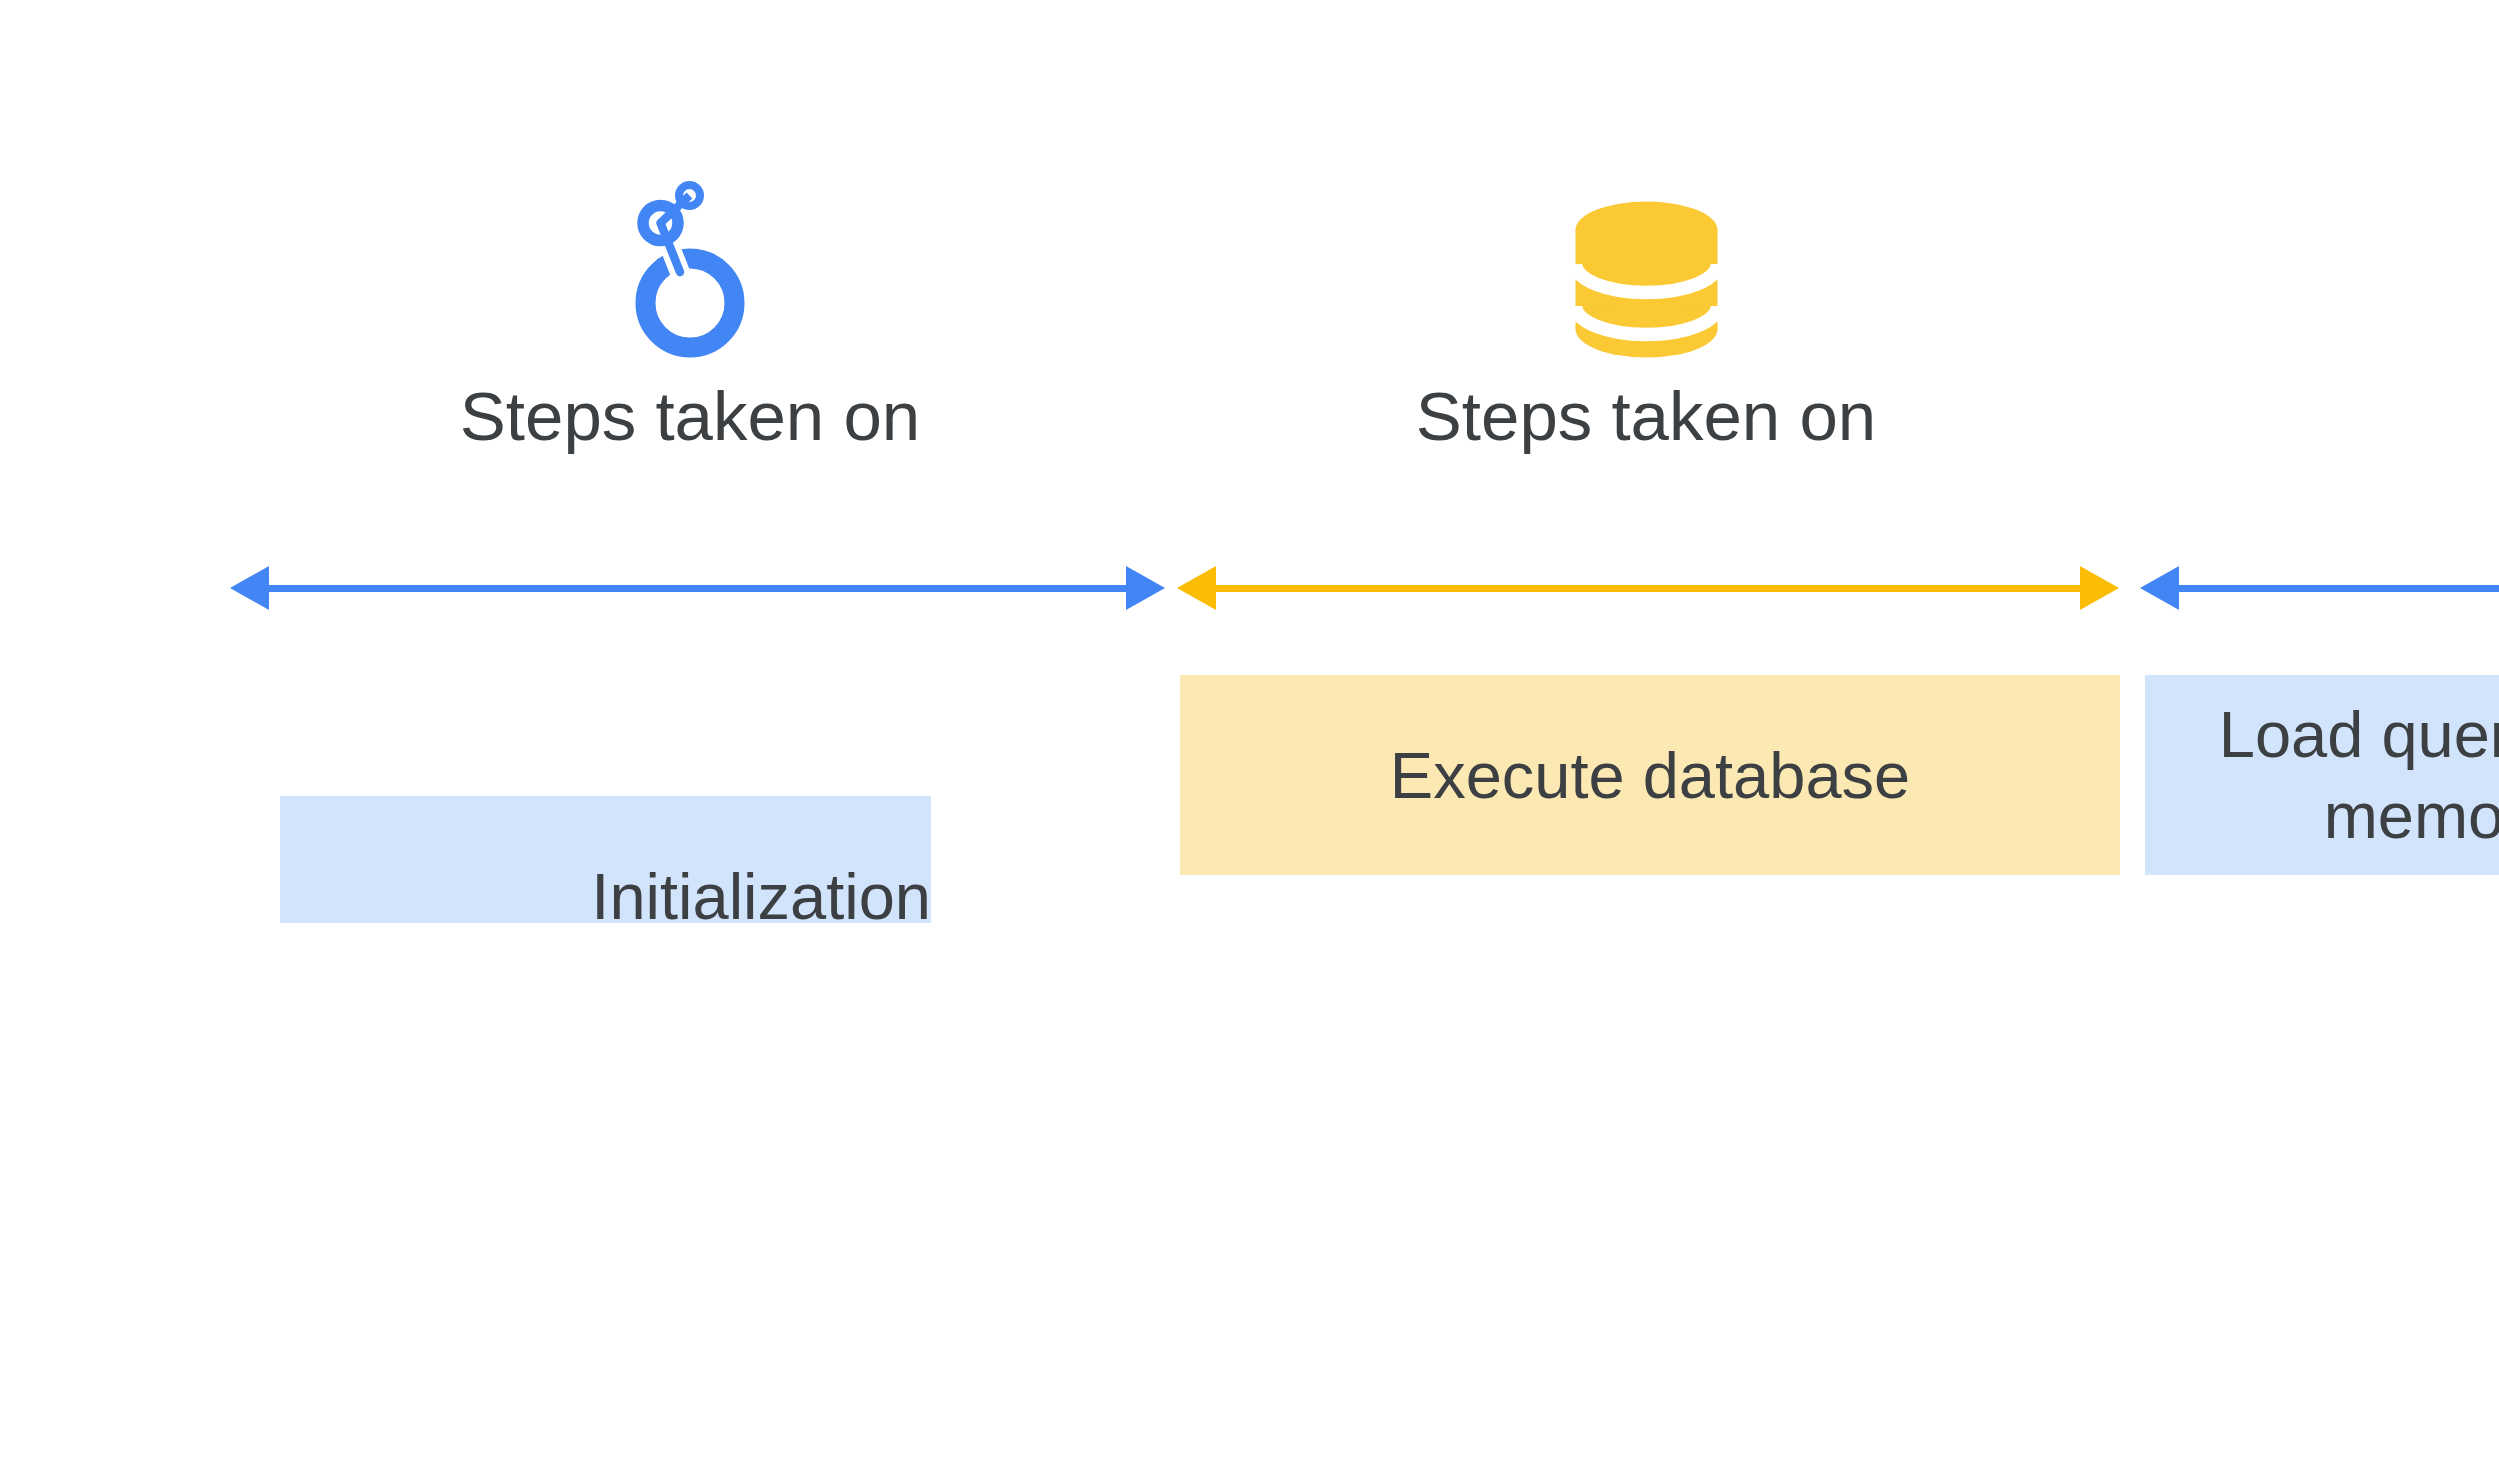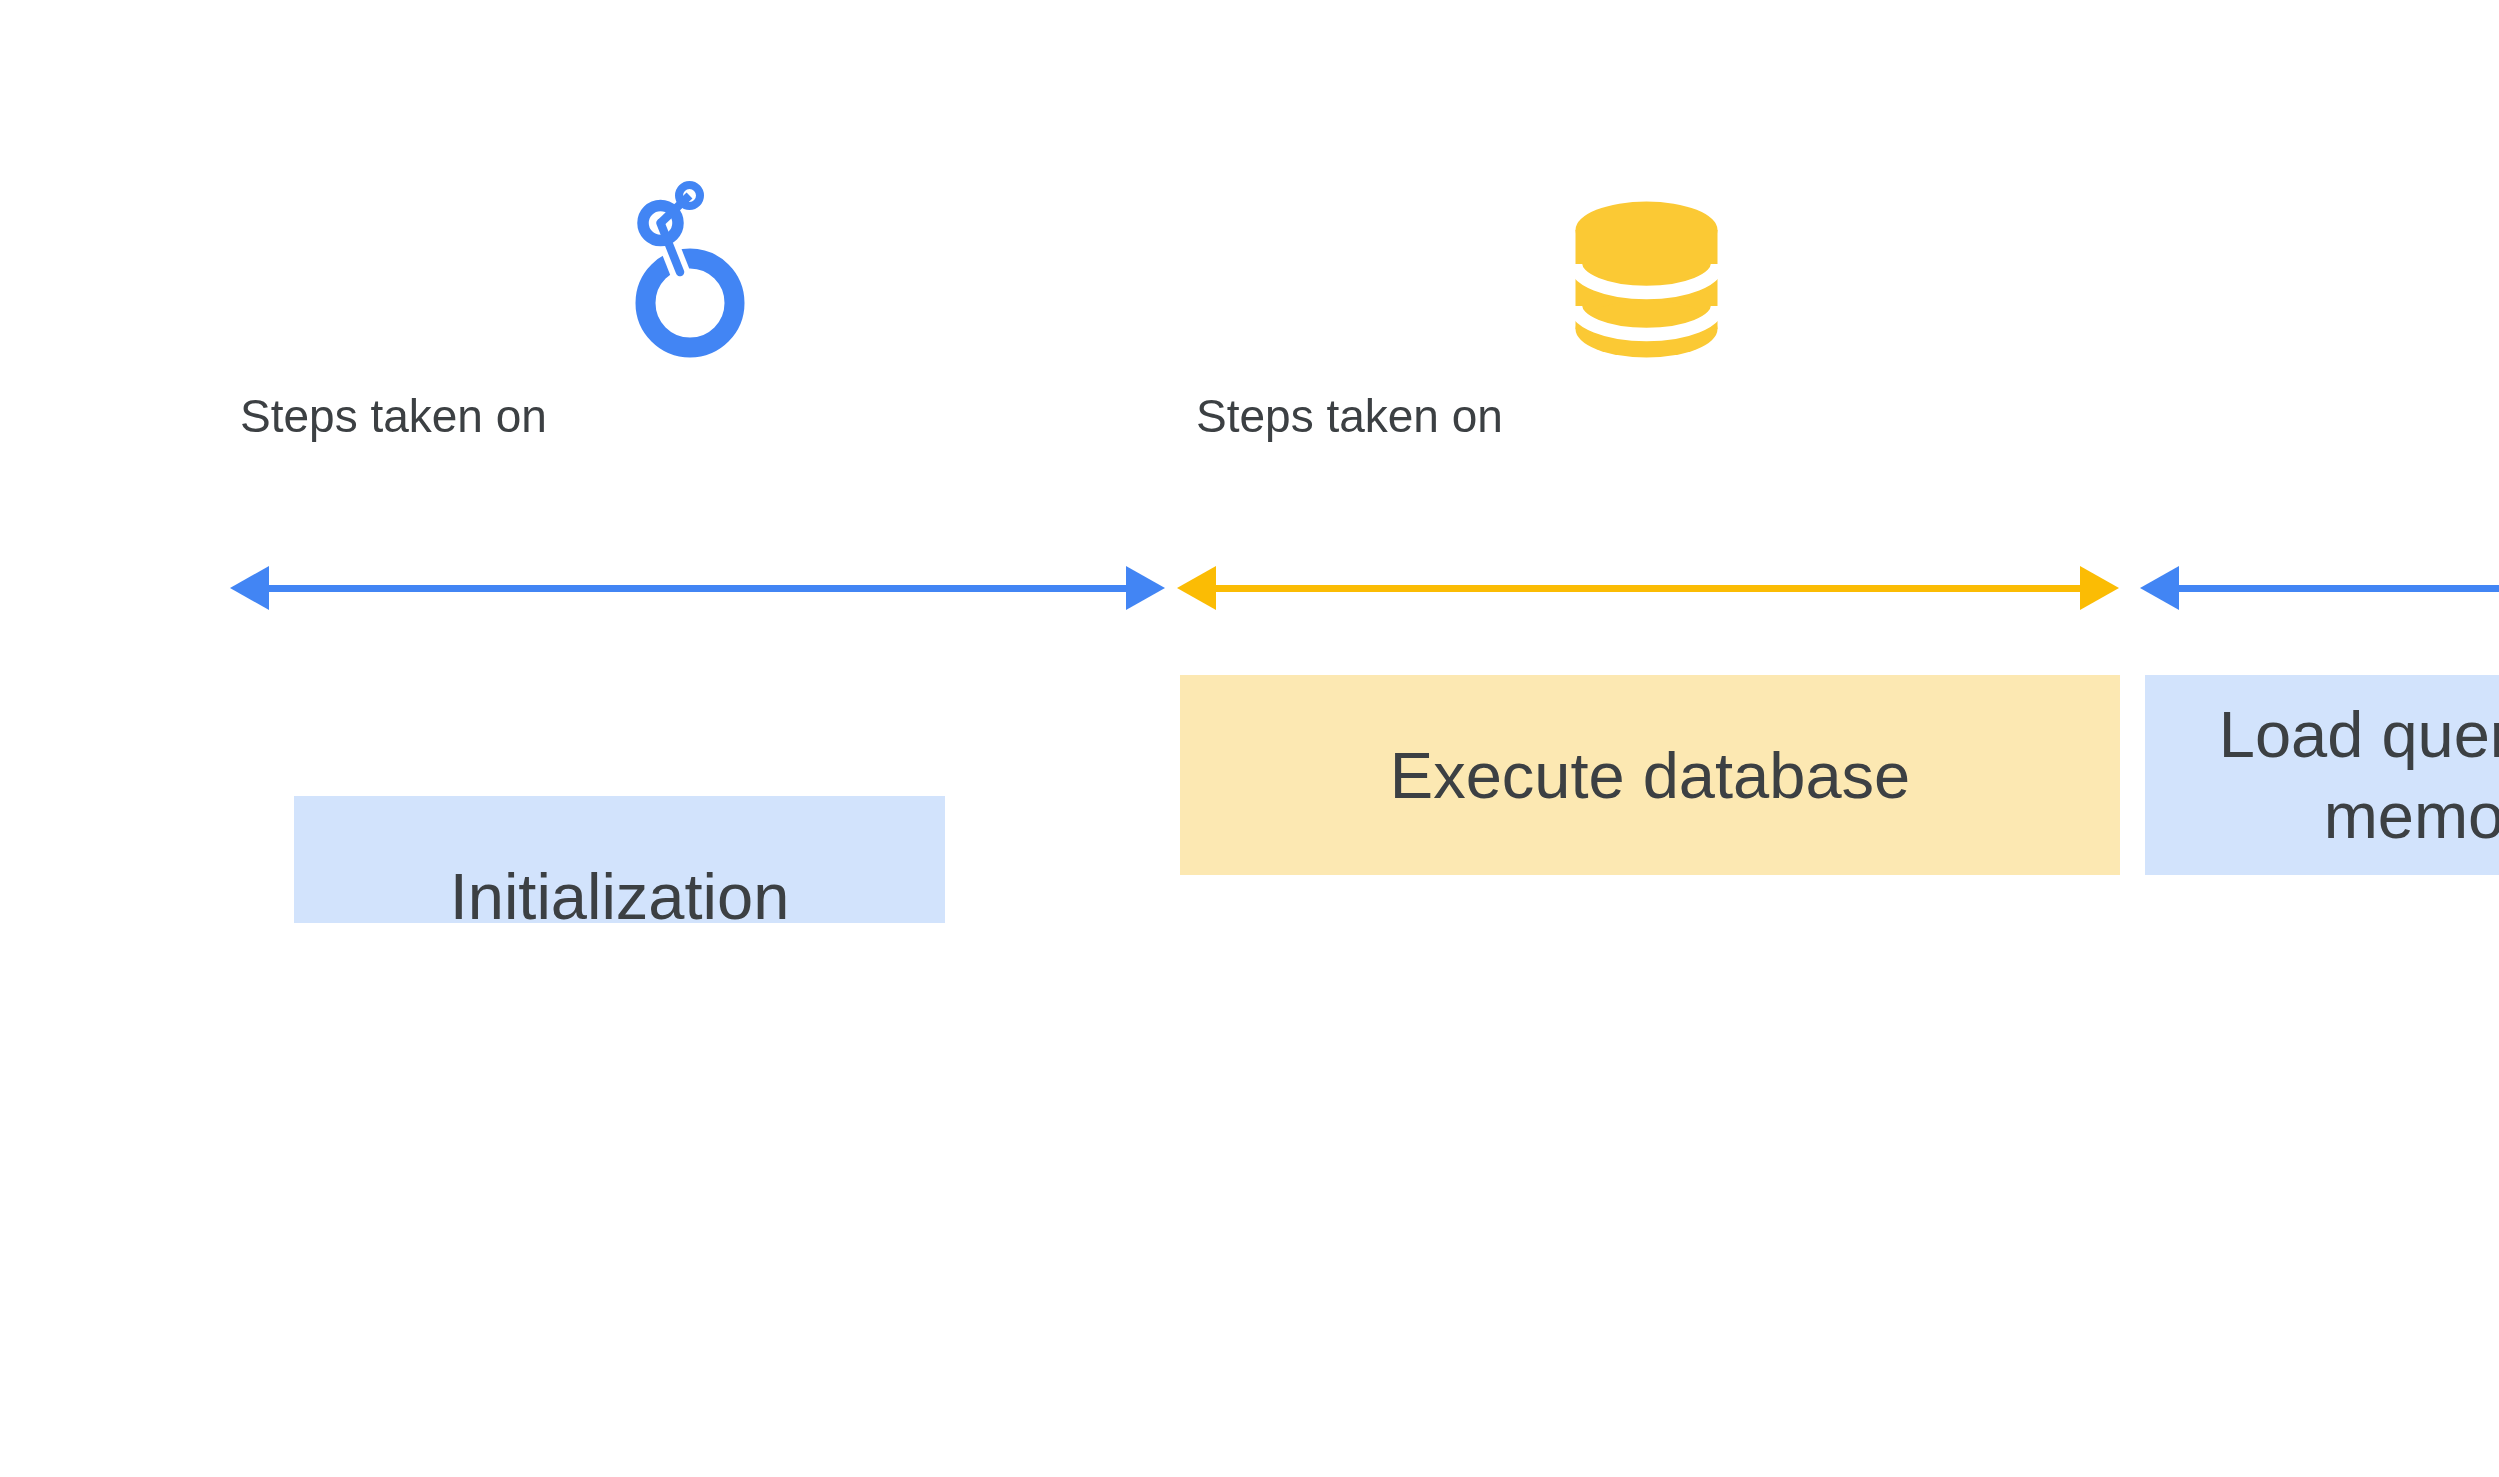--- a/index.html
+++ b/index.html
@@ -17,22 +17,22 @@
     transform-origin: 0 0;
     font-family: "Liberation Sans", "DejaVu Sans", sans-serif;
     color: var(--text, #3C4043);
     background: var(--background, #fff);
   }
 
   
   .section-label {
     position: absolute;
     width: 900px;
-    text-align: left;
-    font-size: 46px;
+    text-align: center;
+    font-size: 69px;
     line-height: 81px;
     color: var(--text);
   }
 
   
   .icon { position: absolute; }
 
   
   .arrow {
     position: absolute;
@@ -128,19 +128,19 @@
       <span>Execute database</span>
     </div>
 
     <div class="pbox fill-blue" style="left:2145px; top:675px; width:592px; height:200px;">
       <span>
         <span style="display:block;">Load queries in</span>
         <span style="display:block;">memory</span>
       </span>
     </div>
 
-    <div class="pbox fill-blue" style="left:294px; top:796px; width:651px; height:200px;">
+    <div class="pbox fill-blue" style="left:280px; top:796px; width:651px; height:200px;justify-content:flex-end;">
       <span>Initialization</span>
     </div>
 
   </div>
 </div>
 
 
 </body></html>

